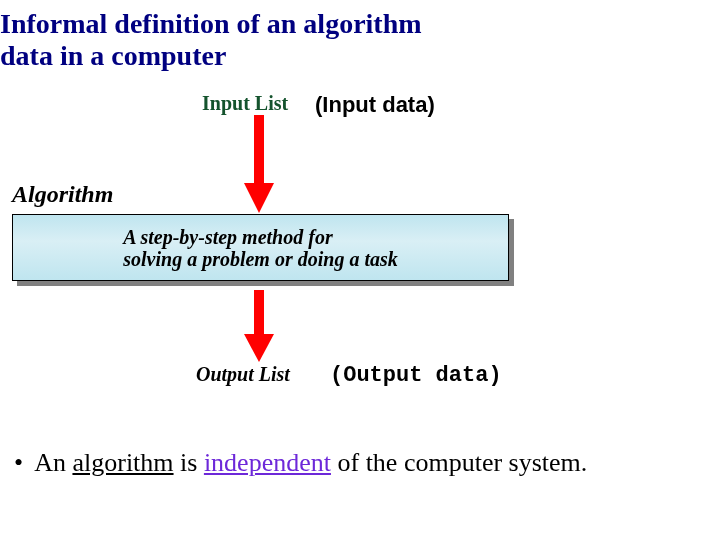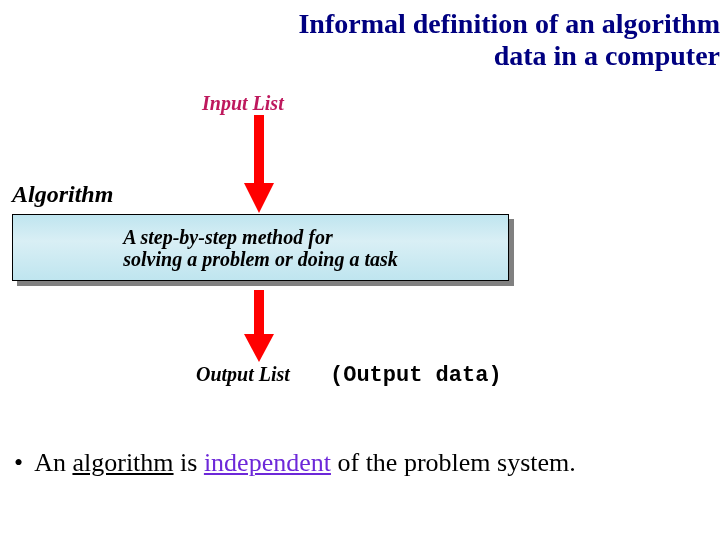--- a/index.html
+++ b/index.html
@@ -18,36 +18,35 @@
     width: 720px;
     height: 540px;
   }
 
   
   .title {
     position: absolute;
     top: 8px;
     left: 0;
     width: 720px;
-    text-align: right;
+    text-align: left;
     font-size: 28px;
     font-weight: bold;
     color: #000080;
     line-height: 1.15;
   }
 
   
   .input-list-label {
     position: absolute;
     top: 92px;
     left: 202px;
     font-size: 20px;
     font-weight: bold;
-    font-style: italic;
-    color: #be185d;
+    color: #14532d;
   }
   .input-data-ann {
     position: absolute;
     top: 92px;
     left: 315px;
     font-family: Arial, Helvetica, sans-serif;
     font-size: 22px;
     font-weight: bold;
     color: #000;
   }
@@ -139,20 +138,21 @@
 </head>
 <body>
 <div class="slide">
 
   <div class="title">
     <span>Informal definition of an algorithm</span><br>
     <span>data in a computer</span>
   </div>
 
   <div class="input-list-label">Input List</div>
+  <div class="input-data-ann">(Input data)</div>
 
   <svg class="arrow" style="left:244px; top:115px;" width="30" height="98" viewBox="0 0 30 98">
     <rect x="10" y="0" width="10" height="68" fill="#ff0000"></rect>
     <polygon points="0,68 30,68 15,98" fill="#ff0000"></polygon>
   </svg>
 
   <div class="algo-label">Algorithm</div>
 
   <div class="algo-box-wrap">
     <div class="algo-box-shadow"></div>
@@ -164,16 +164,16 @@
 
   <svg class="arrow" style="left:244px; top:290px;" width="30" height="72" viewBox="0 0 30 72">
     <rect x="10" y="0" width="10" height="44" fill="#ff0000"></rect>
     <polygon points="0,44 30,44 15,72" fill="#ff0000"></polygon>
   </svg>
 
   <div class="output-list-label">Output List</div>
   <div class="output-data-ann">(Output data)</div>
 
   <div class="bullet-line">
-    <span class="bullet">•</span><span> An </span><span class="underline">algorithm</span><span> is </span><span class="underline red">independent</span><span> of the problem system.</span>
+    <span class="bullet">•</span><span> An </span><span class="underline">algorithm</span><span> is </span><span class="underline red">independent</span><span> of the computer system.</span>
   </div>
 
 </div>
 
 </body></html>

